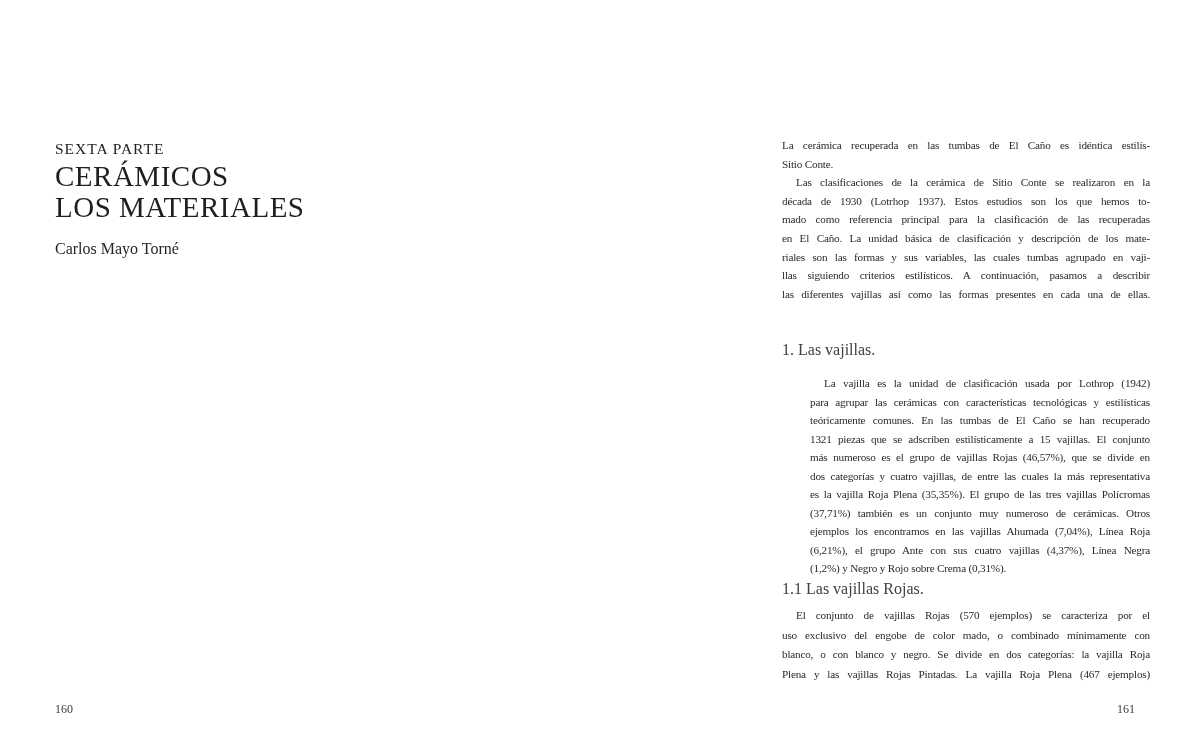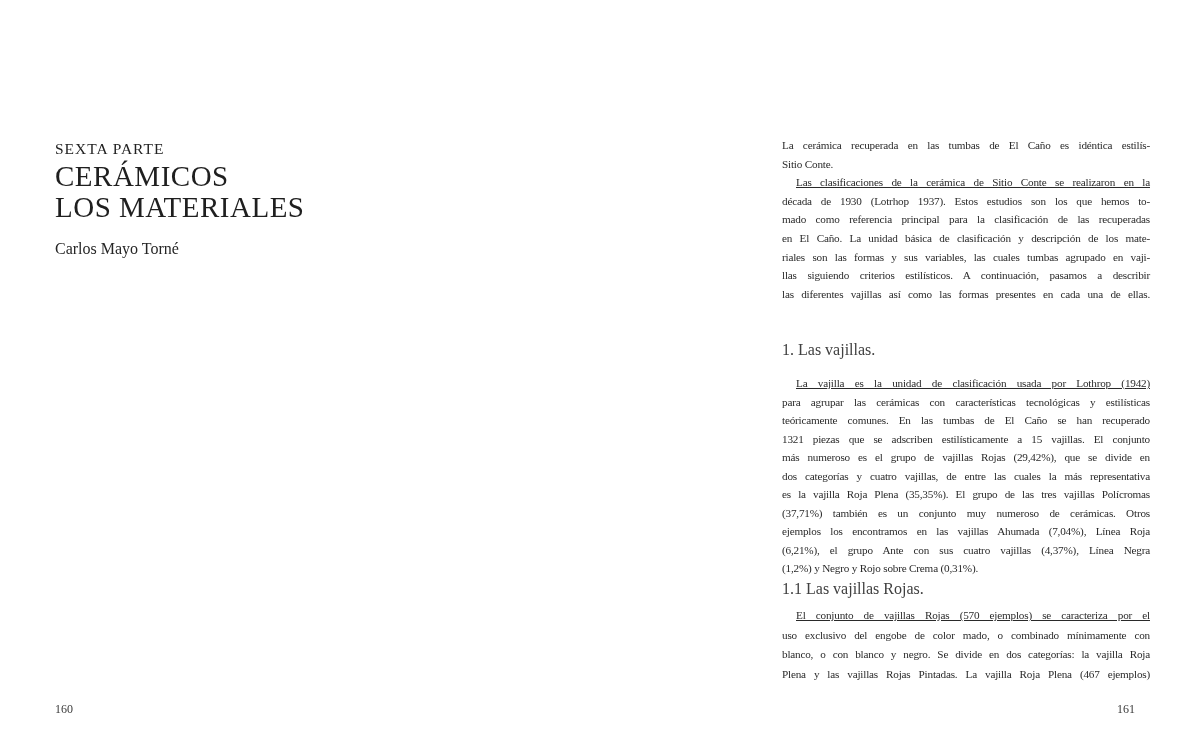--- a/index.html
+++ b/index.html
@@ -35,25 +35,25 @@
   .rp-line {
     height: 18.6px; line-height: 18.6px;
     font-size: 11.2px; letter-spacing: -0.2px;
     white-space: nowrap;
     text-align: justify;
     text-align-last: justify;
     -moz-text-align-last: justify;
     color: #2a2a2a;
   }
   .rp-line.lastline { text-align-last: left; -moz-text-align-last: left; }
-  .rp-line.ind { text-indent: 14px; text-decoration: underline; }
+  .rp-line.ind { text-indent: 14px; }
 
   #intro-block { top: 136px; }
   #para3-block { top: 374px; }
-  #para3-block .rp-line { height: 18.5px; line-height: 18.5px; }
+  #para3-block .rp-line { height: 18.5px; line-height: 18.5px; margin-left: 28px; }
   #para4-block { top: 606px; }
   #para4-block .rp-line { height: 19.5px; line-height: 19.5px; }
 
   .section-heading {
     left: 782px;
     font-size: 16px; line-height: 20px;
     color: #404040;
   }
   #heading-1 { top: 340px; }
   #heading-1-1 { top: 579px; }
@@ -92,21 +92,21 @@
   <div class="rp-line">las diferentes vajillas así como las formas presentes en cada una de ellas.</div>
 </div>
 
 <div class="abs section-heading" id="heading-1">1. Las vajillas.</div>
 
 <div class="abs col bodyblock" id="para3-block">
   <div class="rp-line ind">La vajilla es la unidad de clasificación usada por Lothrop (1942)</div>
   <div class="rp-line">para agrupar las cerámicas con características tecnológicas y estilísticas</div>
   <div class="rp-line">teóricamente comunes. En las tumbas de El Caño se han recuperado</div>
   <div class="rp-line">1321 piezas que se adscriben estilísticamente a 15 vajillas. El conjunto</div>
-  <div class="rp-line">más numeroso es el grupo de vajillas Rojas (29,42%), que se divide en</div>
+  <div class="rp-line">más numeroso es el grupo de vajillas Rojas (46,57%), que se divide en</div>
   <div class="rp-line">dos categorías y cuatro vajillas, de entre las cuales la más representativa</div>
   <div class="rp-line">es la vajilla Roja Plena (35,35%). El grupo de las tres vajillas Polícromas</div>
   <div class="rp-line">(37,71%) también es un conjunto muy numeroso de cerámicas. Otros</div>
   <div class="rp-line">ejemplos los encontramos en las vajillas Ahumada (7,04%), Línea Roja</div>
   <div class="rp-line">(6,21%), el grupo Ante con sus cuatro vajillas (4,37%), Línea Negra</div>
   <div class="rp-line lastline">(1,2%) y Negro y Rojo sobre Crema (0,31%).</div>
 </div>
 
 <div class="abs section-heading" id="heading-1-1">1.1 Las vajillas Rojas.</div>
 

